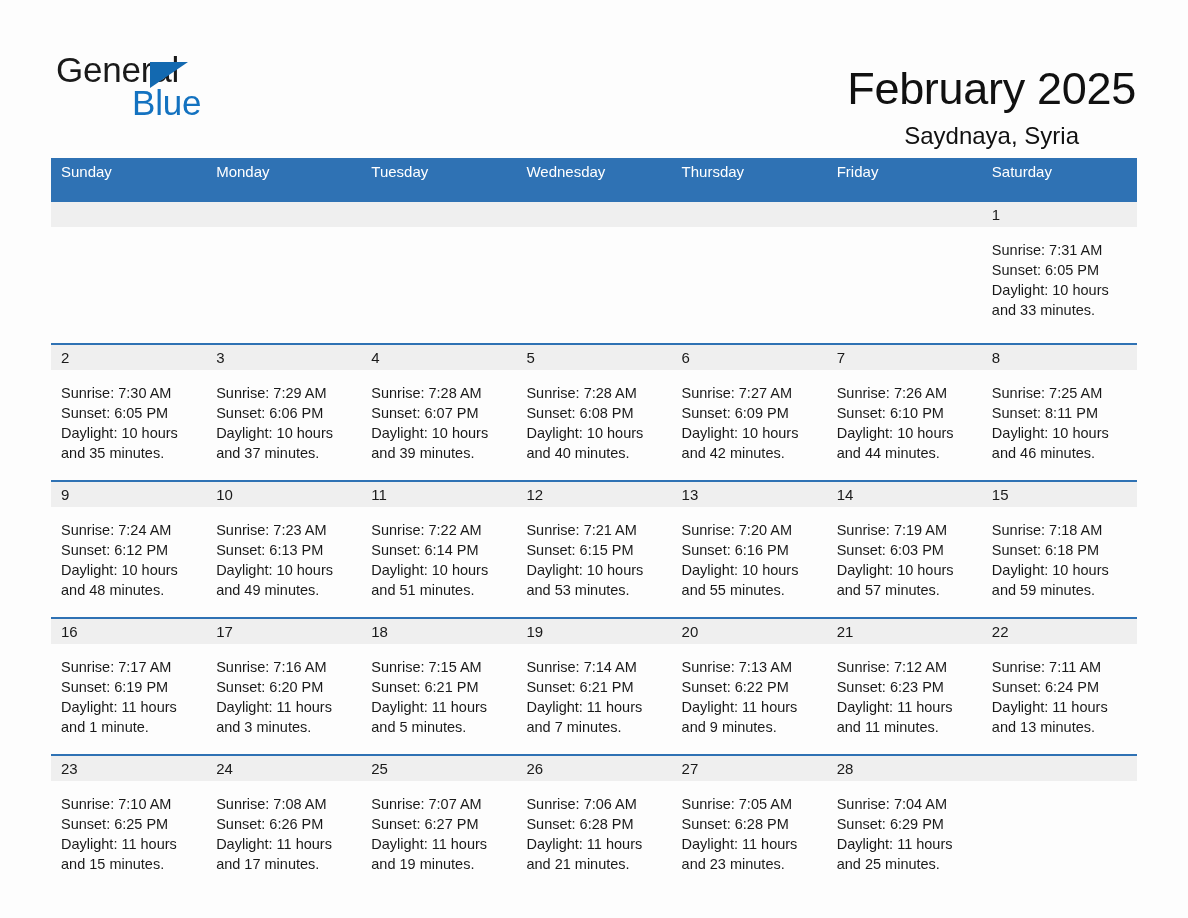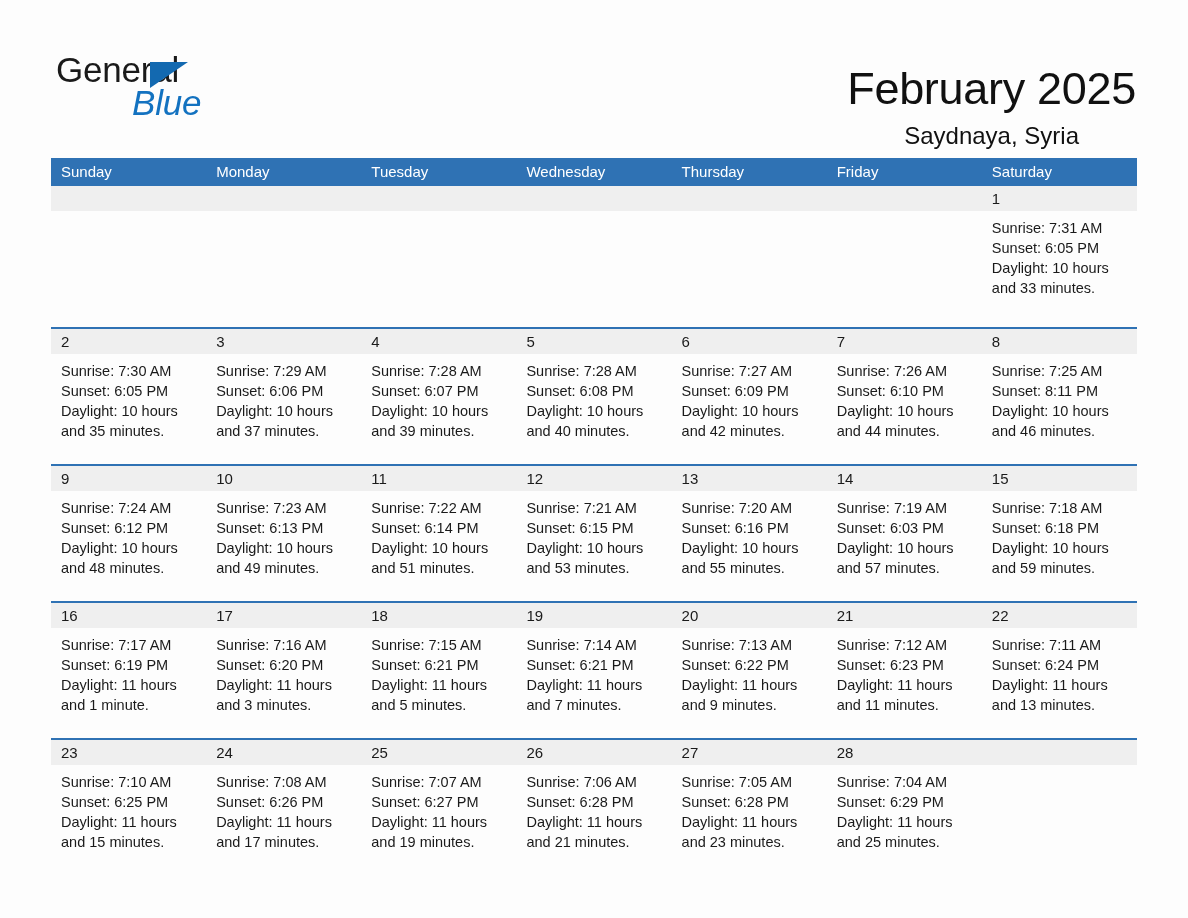--- a/index.html
+++ b/index.html
@@ -56,21 +56,20 @@
     border-top: 0 solid transparent;
   }
   .logo-blue {
     position: absolute;
     left: 76px;
     top: 33px;
     font-size: 35px;
     letter-spacing: -0.2px;
     color: #1372c0;
     line-height: 1;
-    font-style: italic;
   }
 
   .title-block {
     position: absolute;
     right: 52px;
     top: 64px;
     text-align: center;
   }
   .cal-title {
     font-size: 45px;
@@ -91,21 +90,21 @@
   
   .calendar {
     position: absolute;
     left: 51px;
     top: 158px;
     width: 1086px;
   }
   .weekday-row {
     display: flex;
     background: #2f72b4;
-    height: 28px;
+    height: 44px;
   }
   .weekday {
     flex: 1 1 0;
     color: #ffffff;
     font-size: 15px;
     line-height: 28px;
     padding-left: 10px;
     box-sizing: border-box;
     overflow: hidden;
     white-space: nowrap;
@@ -141,20 +140,21 @@
     line-height: 25px;
   }
   .day-cell.empty .datebar {
     color: transparent;
   }
   .day-info {
     padding: 7px 8px 0 10px;
     font-size: 14.5px;
     line-height: 20px;
     color: #1a1a1a;
+    margin-top: 6px;
   }
   .day-info div {
     white-space: nowrap;
   }
   .day-info .daylight {
     white-space: normal;
   }
   .row1 .day-cell { min-height: 133px; }
   .rowlast .day-cell { min-height: 128px; }
 </style>

